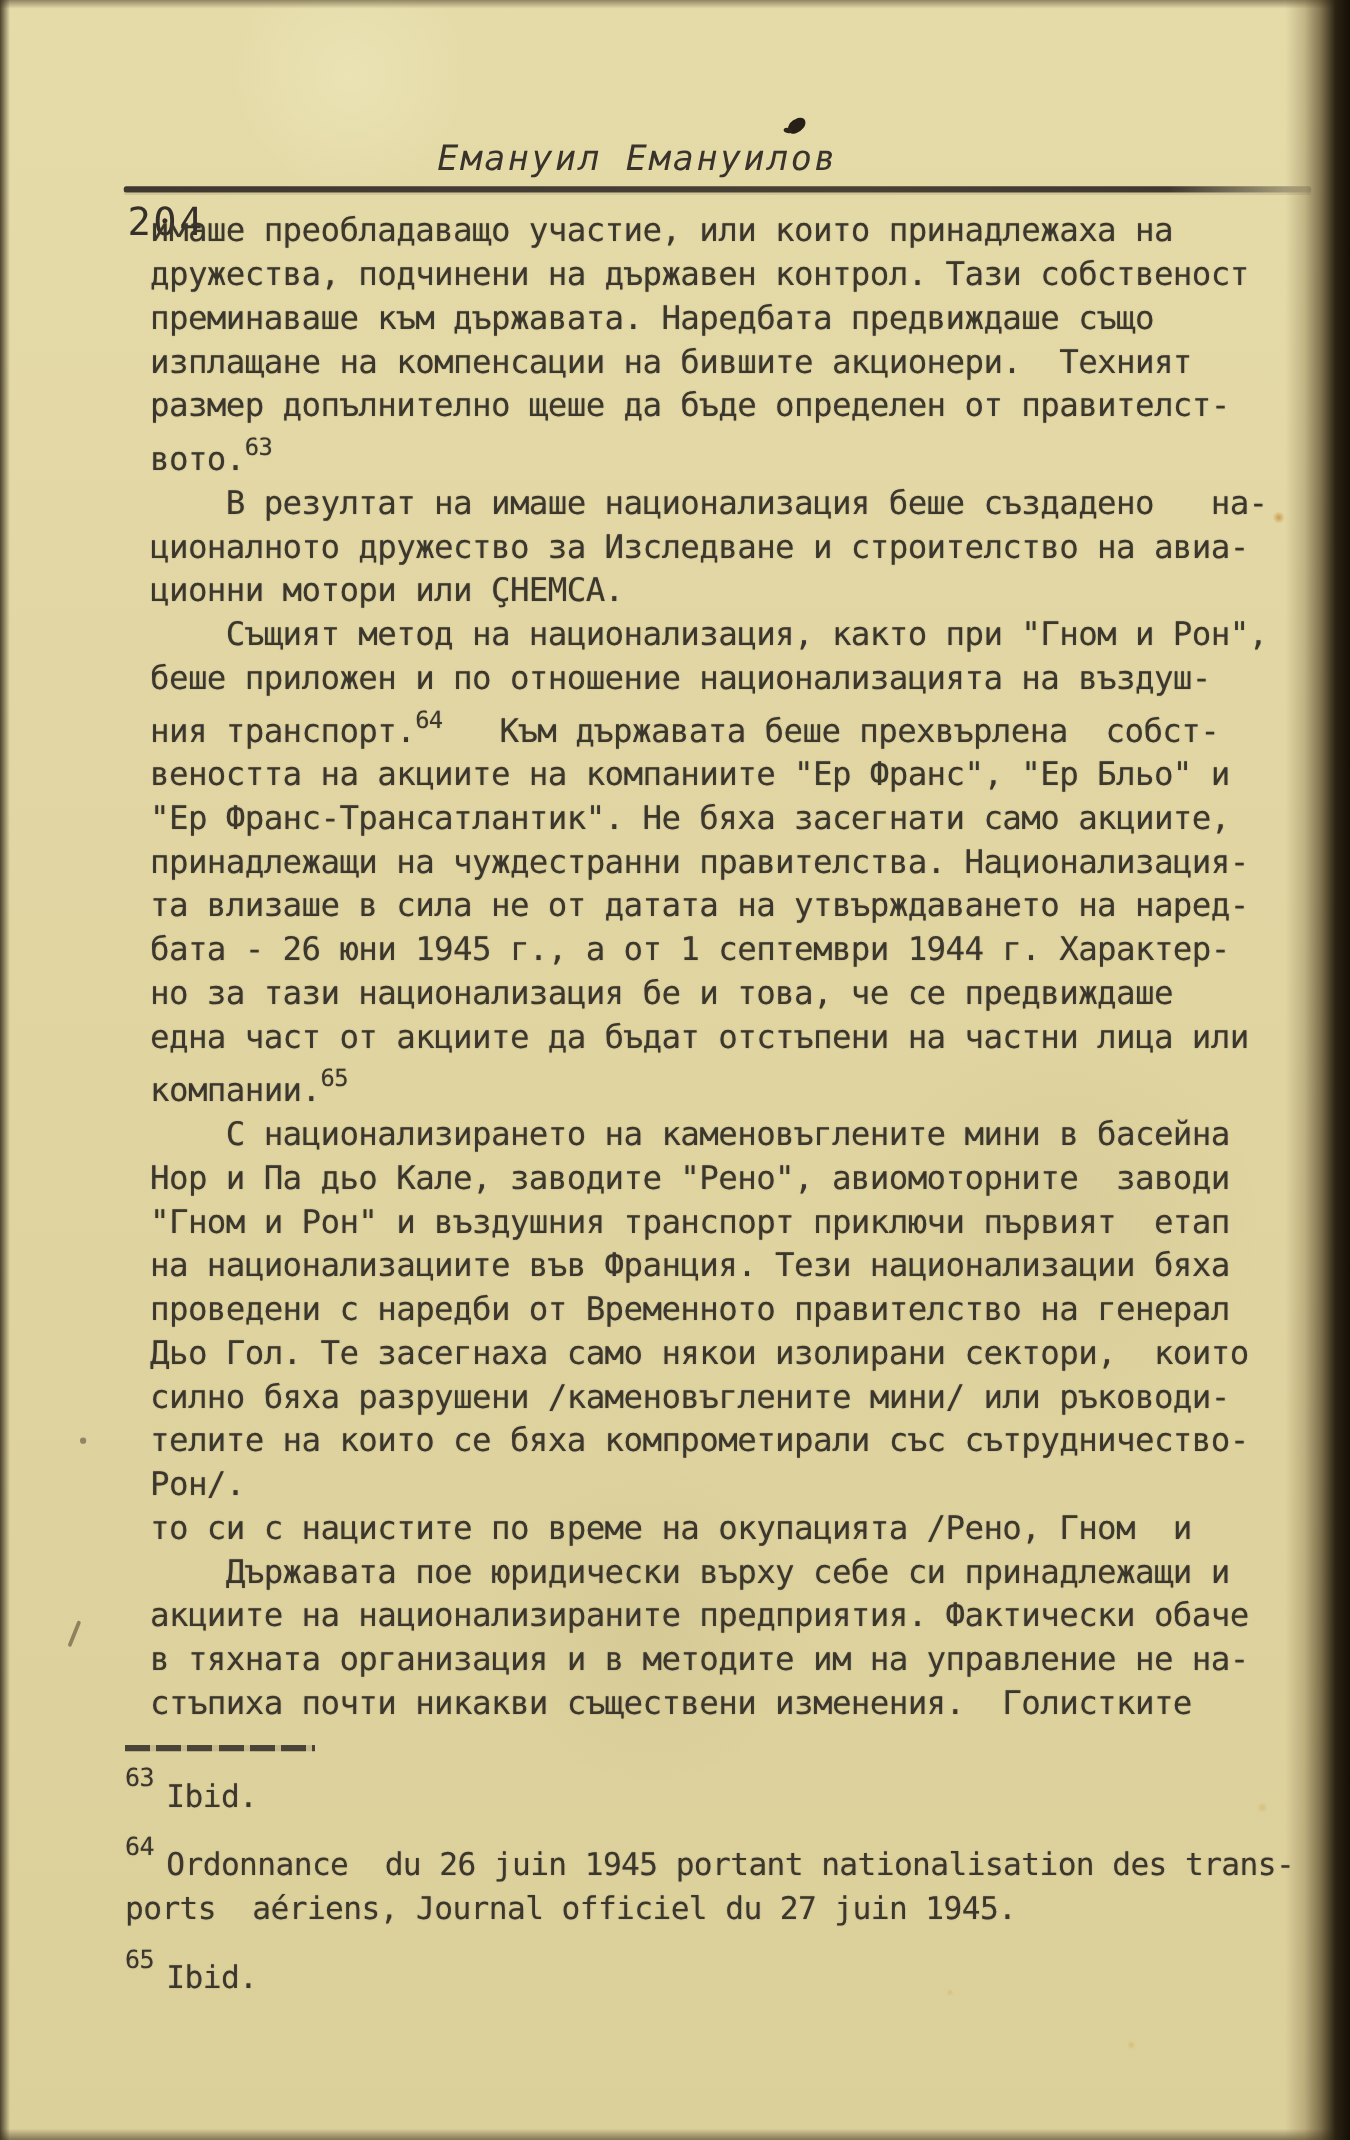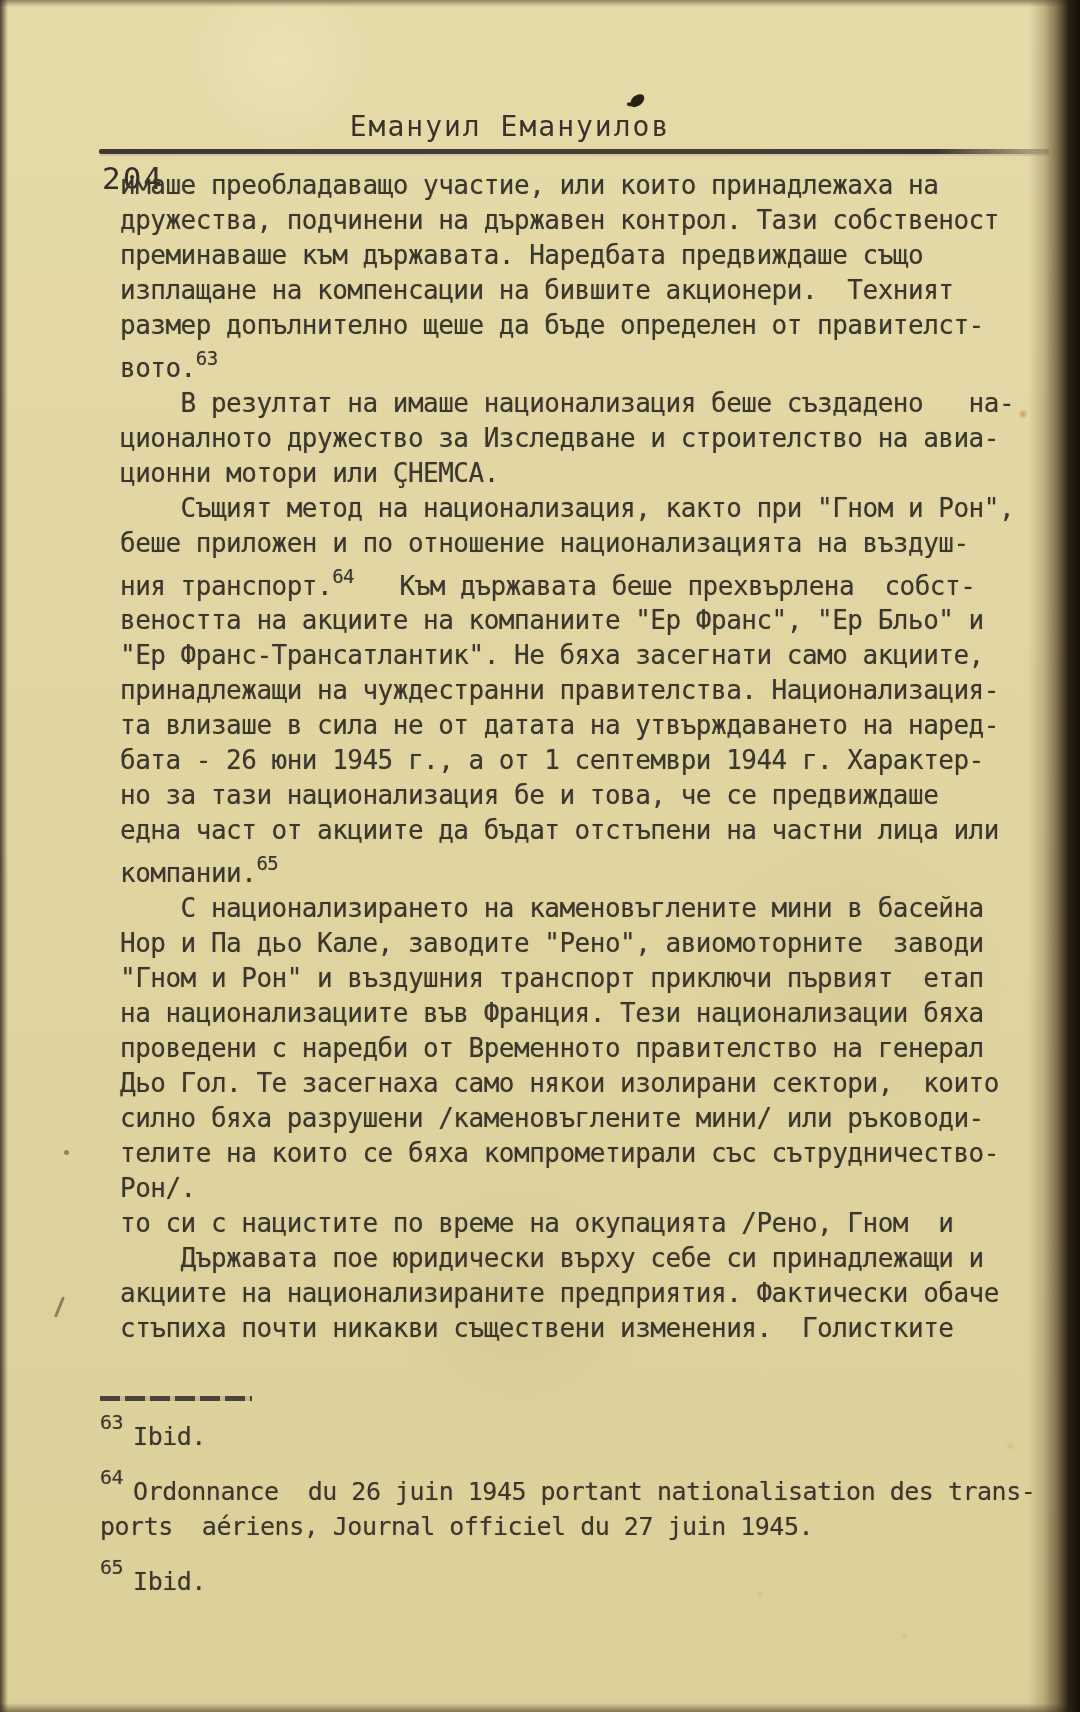--- a/index.html
+++ b/index.html
@@ -23,21 +23,21 @@
   .edge-right{position:absolute;top:0;bottom:0;right:0;width:52px;
     background:linear-gradient(90deg, rgba(90,75,40,0) 0%, rgba(110,92,52,0.30) 30%, rgba(75,60,32,0.65) 55%, #2a2112 78%, #140e06 100%);}
   .edge-left{position:absolute;top:0;bottom:0;left:0;width:8px;
     background:linear-gradient(90deg, rgba(52,42,26,0.85), rgba(52,42,26,0));}
   .edge-top{position:absolute;top:0;left:0;right:0;height:7px;
     background:linear-gradient(180deg, rgba(60,48,28,0.5), rgba(60,48,28,0));}
   .edge-bottom{position:absolute;bottom:0;left:0;right:0;height:9px;
     background:linear-gradient(0deg, rgba(55,44,26,0.55), rgba(55,44,26,0));}
 
   .page-number{position:absolute;left:102px;top:112px;font-size:31px;letter-spacing:2px;color:#35302a;margin-top:48px;}
-  .author{position:absolute;left:0;right:60px;top:110px;text-align:center;font-size:28px;letter-spacing:2px;color:#39332b;}
+  .author{position:absolute;left:0;right:60px;top:110px;text-align:center;font-size:28px;letter-spacing:2px;color:#39332b;font-style:italic;}
   .header-rule{position:absolute;left:99px;top:149px;height:5px;width:950px;border-radius:2px;
     background:linear-gradient(90deg, #3e382f 0%, #464035 62%, #3e382f 88%, rgba(62,56,47,0.25) 100%);
     box-shadow:0 2px 0 rgba(62,56,47,0.12);}
   .ink-smudge{position:absolute;left:630px;top:95px;width:15px;height:11px;background:#262019;
     border-radius:65% 35% 70% 30%;transform:rotate(-18deg);}
   .ink-smudge:after{content:"";position:absolute;left:-4px;top:5px;width:7px;height:4px;background:#2c251c;border-radius:50%;transform:rotate(28deg);}
 
   .body-text{position:absolute;left:100px;top:168px;width:960px;}
   .body-text .line{white-space:pre;font-size:26px;line-height:35px;letter-spacing:-0.5px;
     text-shadow:0 0 1px rgba(58,50,40,0.45);margin-left:20px;}
@@ -92,20 +92,21 @@
       <div class="line">"Гном и Рон" и въздушния транспорт приключи първият  етап</div>
       <div class="line">на национализациите във Франция. Тези национализации бяха</div>
       <div class="line">проведени с наредби от Временното правителство на генерал</div>
       <div class="line">Дьо Гол. Те засегнаха само някои изолирани сектори,  които</div>
       <div class="line">силно бяха разрушени /каменовъглените мини/ или ръководи-</div>
       <div class="line">телите на които се бяха компрометирали със сътрудничество-</div>
       <div class="line">Рон/.</div>
       <div class="line">то си с нацистите по време на окупацията /Рено, Гном  и</div>
       <div class="line">    Държавата пое юридически върху себе си принадлежащи и</div>
       <div class="line">акциите на национализираните предприятия. Фактически обаче</div>
+      <div class="line">в тяхната организация и в методите им на управление не на-</div>
       <div class="line">стъпиха почти никакви съществени изменения.  Голистките</div>
     </div>
 
   <div class="fn-sep"></div>
   <div class="footnotes">
       <div class="fn-item">
         <div class="fn-line"><sup class="fn-num">63</sup>Ibid.</div>
       </div>
       <div class="fn-item">
         <div class="fn-line"><sup class="fn-num">64</sup>Ordonnance  du 26 juin 1945 portant nationalisation des trans-</div>

